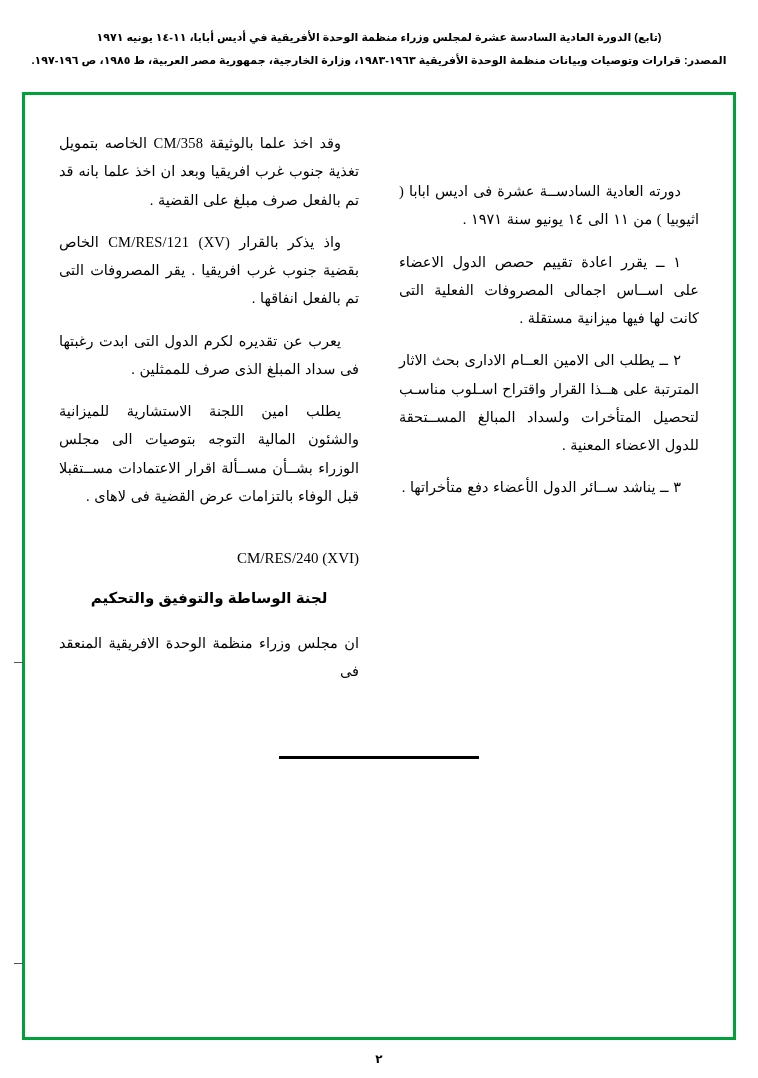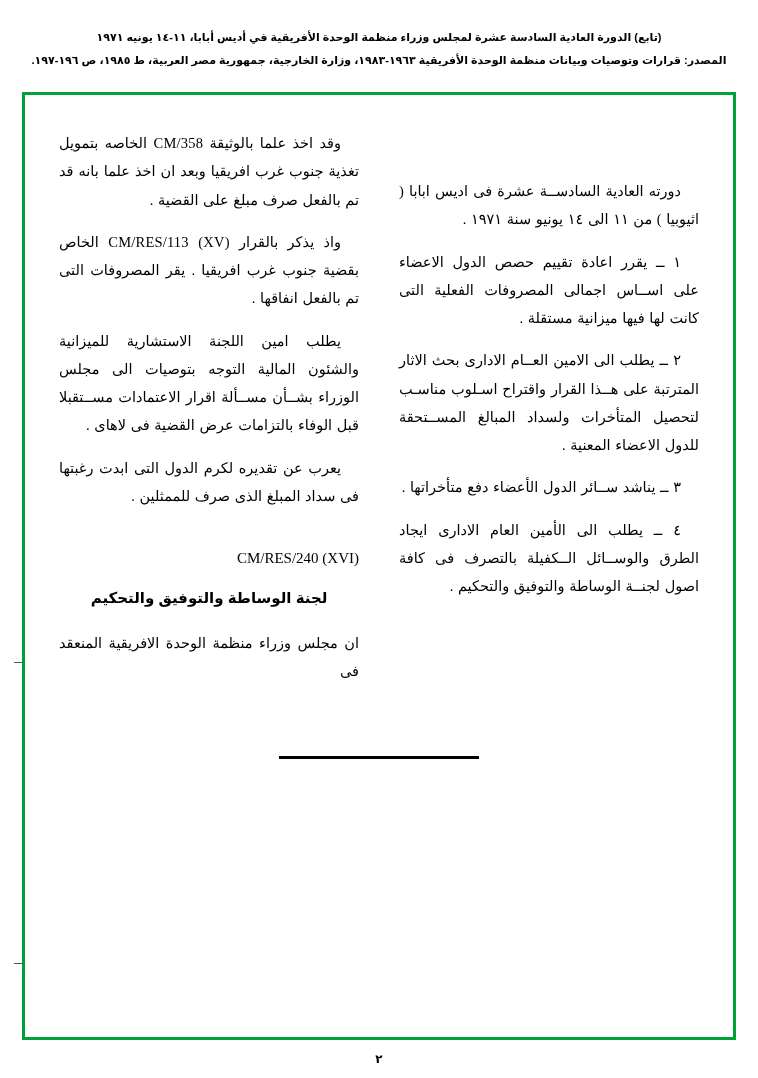--- a/index.html
+++ b/index.html
@@ -145,28 +145,27 @@
   <div class="frame">
     <div class="frame-inner">
 
       <div class="columns">
 
         <div class="col right">
           <p class="para indent">دورته العادية السادســة عشرة فى اديس ابابا ( اثيوبيا ) من ١١ الى ١٤ يونيو سنة ١٩٧١ .</p>
           <p class="para indent">١ ــ يقرر اعادة تقييم حصص الدول الاعضاء على اســاس اجمالى المصروفات الفعلية التى كانت لها فيها ميزانية مستقلة .</p>
           <p class="para indent">٢ ــ يطلب الى الامين العــام الادارى بحث الاثار المترتبة على هــذا القرار واقتراح اسـلوب مناسـب لتحصيل المتأخرات ولسداد المبالغ المســتحقة للدول الاعضاء المعنية .</p>
           <p class="para indent">٣ ــ يناشد ســائر الدول الأعضاء دفع متأخراتها .</p>
-          <p class="para indent">٤ ــ يطلب الى الأمين العام الادارى ايجاد الطرق والوســائل الــكفيلة بالتصرف فى كافة اصول لجنــة الوساطة والتوفيق والتحكيم .</p>
         </div>
 
         <div class="col left">
           <p class="para indent">وقد اخذ علما بالوثيقة CM/358 الخاصه بتمويل تغذية جنوب غرب افريقيا وبعد ان اخذ علما بانه قد تم بالفعل صرف مبلغ على القضية .</p>
-          <p class="para indent">واذ يذكر بالقرار CM/RES/113 (XV) الخاص بقضية جنوب غرب افريقيا . يقر المصروفات التى تم بالفعل انفاقها .</p>
+          <p class="para indent">واذ يذكر بالقرار CM/RES/121 (XV) الخاص بقضية جنوب غرب افريقيا . يقر المصروفات التى تم بالفعل انفاقها .</p>
+          <p class="para indent">يعرب عن تقديره لكرم الدول التى ابدت رغبتها فى سداد المبلغ الذى صرف للممثلين .</p>
           <p class="para indent">يطلب امين اللجنة الاستشارية للميزانية والشئون المالية التوجه بتوصيات الى مجلس الوزراء بشــأن مســألة اقرار الاعتمادات مســتقبلا قبل الوفاء بالتزامات عرض القضية فى لاهاى .</p>
-          <p class="para indent">يعرب عن تقديره لكرم الدول التى ابدت رغبتها فى سداد المبلغ الذى صرف للممثلين .</p>
 
           <div class="res-code">CM/RES/240  (XVI)</div>
 
           <div class="subheading">لجنة الوساطة والتوفيق والتحكيم</div>
 
           <p class="para">ان مجلس وزراء منظمة الوحدة الافريقية المنعقد فى</p>
         </div>
 
       </div>
 

